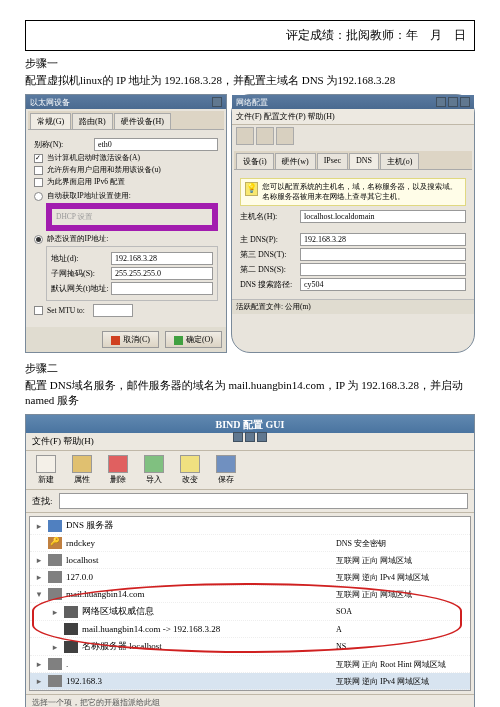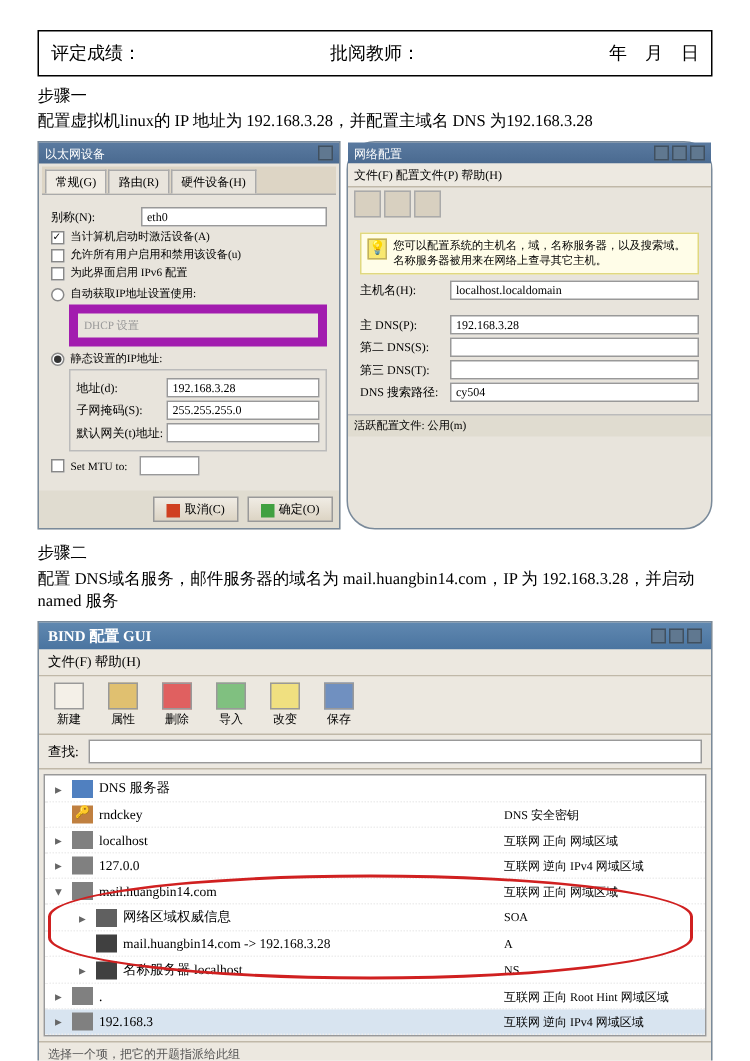--- a/index.html
+++ b/index.html
@@ -1,17 +1,17 @@
 <!DOCTYPE html>
 <html><head>
   <meta charset="utf-8">
   <style>
     * { margin: 0; padding: 0; box-sizing: border-box; }
     body { width: 500px; height: 707px; background: #fff; font-family: "SimSun", serif; font-size: 10px; }
-    .header-box { border: 1px solid #000; margin: 20px 25px 5px 25px; padding: 6px 8px; display: flex; justify-content: space-between; font-size: 12px; }
+    .header-box { border: 1px solid #000; margin: 20px 25px 5px 25px; padding: 6px 8px; display: flex; justify-content: flex-end; font-size: 12px; }
     .step-title { margin: 2px 25px; font-size: 11px; }
     .step-desc { margin: 2px 25px 6px 25px; font-size: 11px; }
     .shot-row { display: flex; gap: 4px; margin: 0 25px; }
     .win { background: #e8e4dc; border: 1px solid #7a8a9a; font-size: 8px; }
     .titlebar { background: linear-gradient(#5a7aa0, #4a6a90); color: #fff; padding: 2px 4px; display: flex; justify-content: space-between; align-items: center; height: 14px; }
     .titlebar-btns { display: flex; gap: 2px; }
     .tb-btn { width: 10px; height: 10px; background: #607890; border: 1px solid #405060; }
     .menubar { background: #ede9e1; border-bottom: 1px solid #c0b8a8; padding: 2px 4px; font-size: 8px; display: flex; gap: 10px; }
     .tabs { display: flex; background: #ddd5c5; border-bottom: 1px solid #aaa; padding: 2px 2px 0 2px; margin: 2px; }
     .tab { background: #e8e4dc; border: 1px solid #aaa; border-bottom: none; padding: 2px 6px; margin-right: 1px; font-size: 8px; }
@@ -24,21 +24,21 @@
     .cb { width: 9px; height: 9px; border: 1px solid #888; background: #fff; display: inline-block; }
     .cb.checked::after { content: "✓"; font-size: 7px; position: relative; top: -2px; }
     .radio { width: 9px; height: 9px; border: 1px solid #888; border-radius: 50%; background: #fff; display: inline-block; position: relative; }
     .radio.checked::after { content: ""; position: absolute; width: 5px; height: 5px; background: #333; border-radius: 50%; top: 1px; left: 1px; }
     .btn-row { display: flex; justify-content: flex-end; gap: 6px; padding: 4px; background: #e0dcd0; margin-top: 4px; }
     .btn { background: linear-gradient(#f0ece4, #dcd4c4); border: 1px solid #999; padding: 2px 8px; font-size: 8px; display: flex; align-items: flex-end; gap: 3px; }
     .btn .bicon { width: 9px; height: 9px; display: inline-block; }
     .info-box { background: #fffde8; border: 1px solid #e0d880; padding: 3px 4px; margin: 2px 0 4px 0; font-size: 7.5px; display: flex; gap: 4px; }
     .info-icon { width: 14px; height: 14px; background: #f8e870; border: 1px solid #c0b060; font-size: 9px; text-align: center; }
     .bind-win { margin: 6px 25px; border: 1px solid #7a8a9a; background: #ece8e0; }
-    .bind-title { background: linear-gradient(#6088b0, #4a74a0); color: #fff; padding: 3px 6px; display: flex; justify-content: space-between; align-items: center; font-size: 10px; font-weight: bold; height: 18px; }
+    .bind-title { background: linear-gradient(#6088b0, #4a74a0); color: #fff; padding: 3px 6px; display: flex; justify-content: space-between; align-items: center; font-size: 10px; font-weight: bold; height: 18px; flex-direction: column; }
     .bind-menu { background: #ece8e0; border-bottom: 1px solid #c0b8a8; padding: 2px 6px; font-size: 9px; }
     .toolbar { background: #ece8e0; padding: 4px 6px; display: flex; gap: 8px; border-bottom: 1px solid #c0b8a8; }
     .tool-btn { display: flex; flex-direction: column; align-items: center; font-size: 8px; width: 28px; }
     .tool-icon { width: 20px; height: 18px; margin-bottom: 1px; }
     .search-bar { background: #ece8e0; padding: 3px 6px; display: flex; align-items: center; gap: 6px; font-size: 9px; border-bottom: 1px solid #c0b8a8; }
     .search-inp { flex: 1; background: #fff; border: 1px solid #999; height: 16px; padding: 1px 3px; }
     .list-area { background: #fff; margin: 3px; border: 1px solid #999; min-height: 170px; position: relative; }
     .list-row { display: flex; align-items: center; padding: 2px 4px; font-size: 9px; border-bottom: 1px dotted #eee; }
     .list-row.sel { background: #d8e4f0; }
     .expand { width: 10px; text-align: center; color: #666; }
@@ -142,40 +142,47 @@
     <div class="titlebar">
       <span>网络配置</span>
       <div class="titlebar-btns">
           <span class="tb-btn"></span>
           <span class="tb-btn"></span>
           <span class="tb-btn"></span>
         </div>
     </div>
     <div class="menubar">文件(F)  配置文件(P)  帮助(H)</div>
     <div style="padding:2px 4px;"><span style="display:inline-block;width:18px;height:18px;background:#d8d0c0;border:1px solid #aaa;margin-right:2px;"></span><span style="display:inline-block;width:18px;height:18px;background:#d8d0c0;border:1px solid #aaa;margin-right:2px;"></span><span style="display:inline-block;width:18px;height:18px;background:#d8d0c0;border:1px solid #aaa;"></span></div>
+    <div class="tabs">
+      <div class="tab">设备(i)</div>
+      <div class="tab">硬件(w)</div>
+      <div class="tab">IPsec</div>
+      <div class="tab active">DNS</div>
+      <div class="tab">主机(o)</div>
+    </div>
     <div class="panel">
       <div class="info-box">
         <span class="info-icon">💡</span>
         <span>您可以配置系统的主机名，域，名称服务器，以及搜索域。名称服务器被用来在网络上查寻其它主机。</span>
       </div>
       <div class="field-row">
           <span class="field-label">主机名(H):</span>
           <span class="field-input">localhost.localdomain</span>
         </div>
       <div style="height:6px;"></div>
       <div class="field-row">
           <span class="field-label">主 DNS(P):</span>
           <span class="field-input">192.168.3.28</span>
         </div>
       <div class="field-row">
+          <span class="field-label">第三 DNS(T):</span>
+          <span class="field-input"></span>
+        </div>
+      <div class="field-row">
           <span class="field-label">第二 DNS(S):</span>
-          <span class="field-input"></span>
-        </div>
-      <div class="field-row">
-          <span class="field-label">第三 DNS(T):</span>
           <span class="field-input"></span>
         </div>
       <div class="field-row">
           <span class="field-label">DNS 搜索路径:</span>
           <span class="field-input">cy504</span>
         </div>
     </div>
     <div style="background:#e0dcd0;border-top:1px solid #bbb;padding:2px 4px;font-size:7.5px;">活跃配置文件: 公用(m)</div>
   </div>
 </div>

